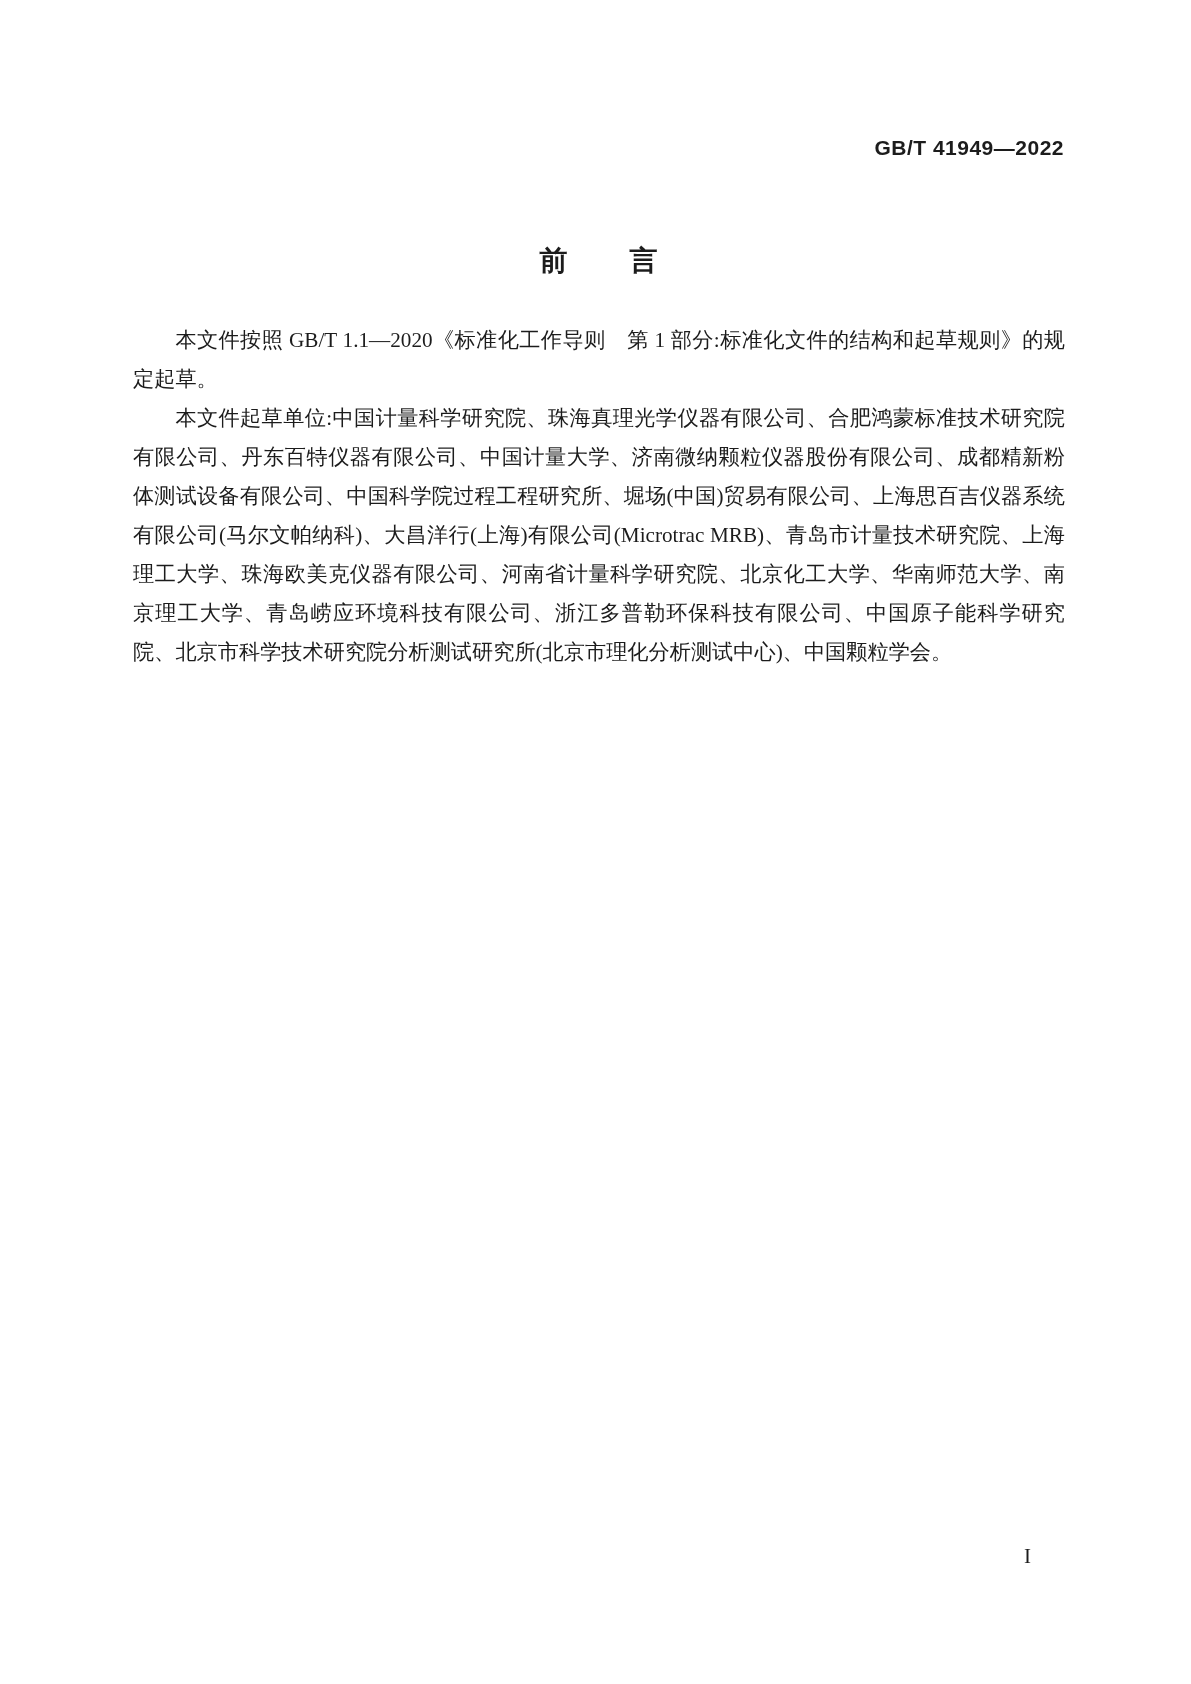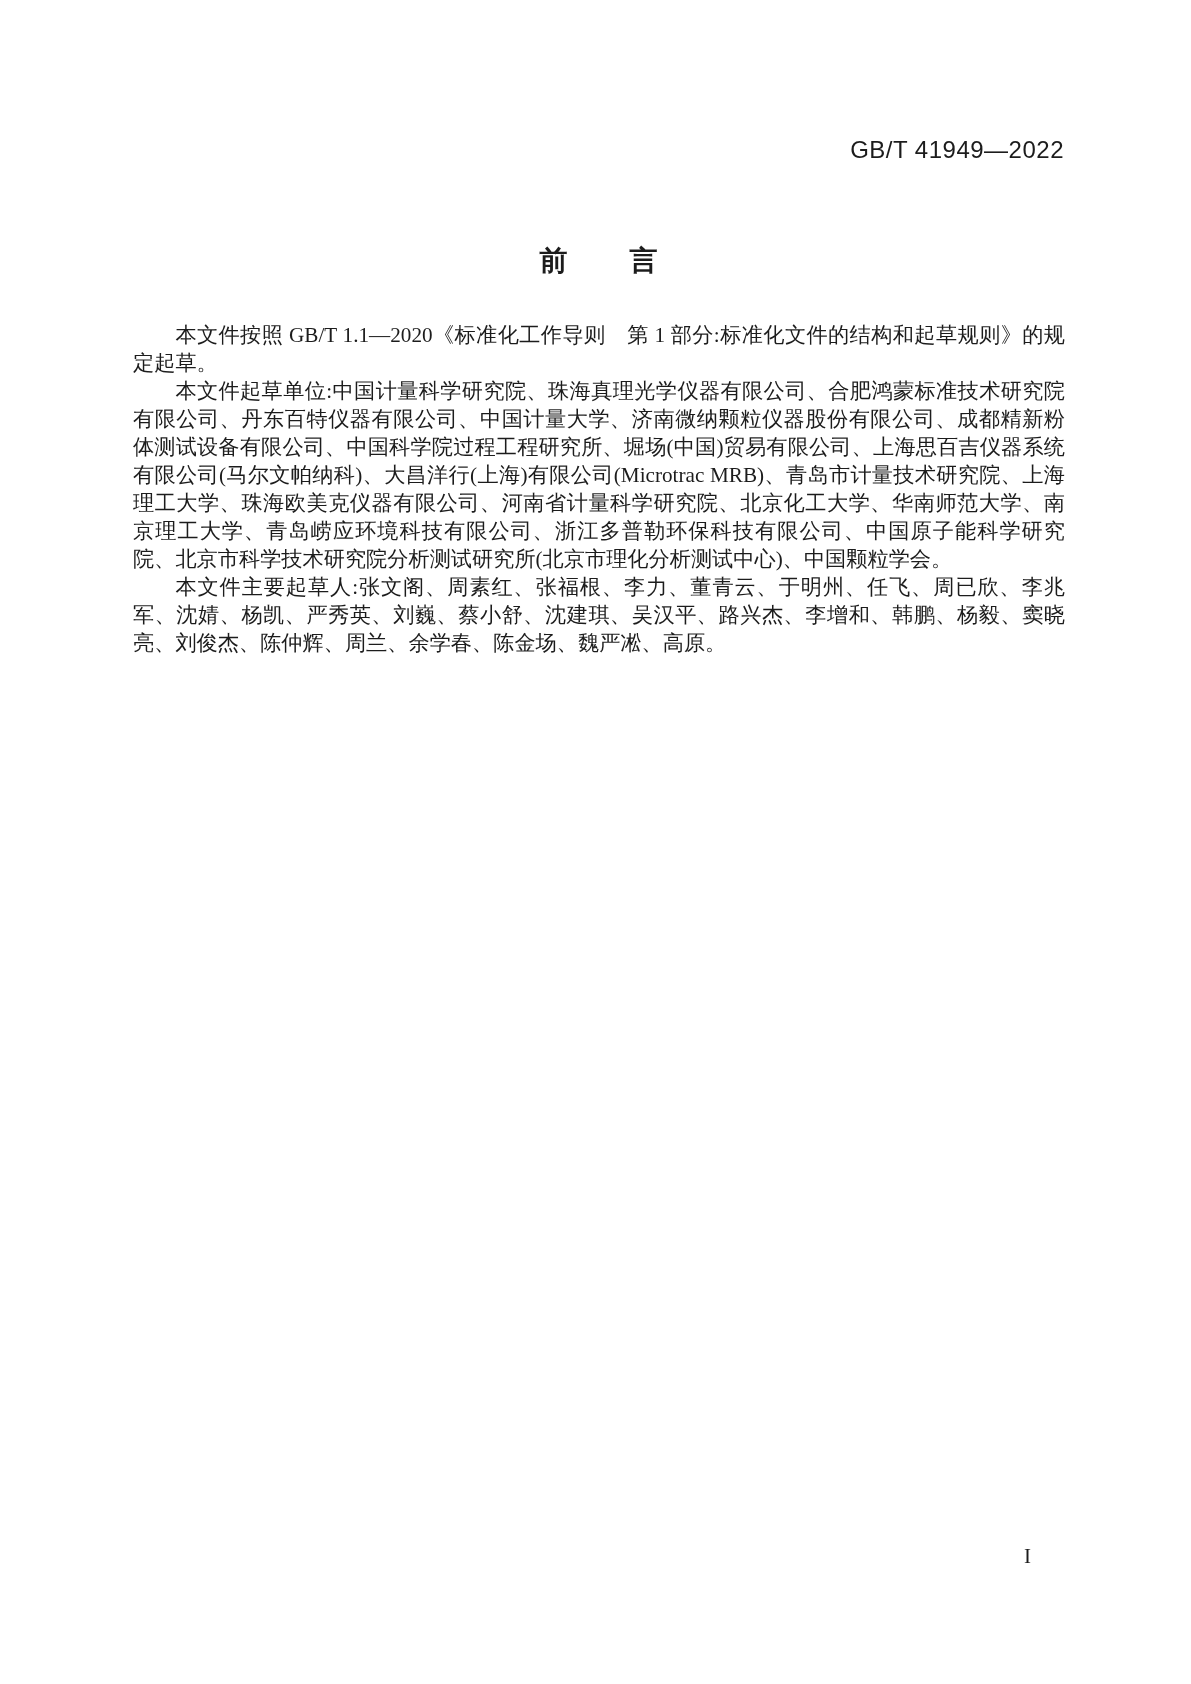--- a/index.html
+++ b/index.html
@@ -14,22 +14,22 @@
     background: #ffffff;
     color: #1c1c1c;
     font-family: "Liberation Serif", "DejaVu Serif", serif;
     overflow: hidden;
   }
   .std-number {
     position: absolute;
     top: 136px;
     right: 127px;
     font-family: "Liberation Sans", "DejaVu Sans", sans-serif;
-    font-weight: normal;
-    font-size: 24px;
+    font-weight: bold;
+    font-size: 21px;
     letter-spacing: 0.5px;
     white-space: nowrap;
   }
   .fw-title {
     position: absolute;
     top: 238px;
     left: 0;
     width: 100%;
     margin: 4px;
     text-align: center;
@@ -37,21 +37,21 @@
     font-weight: bold;
     font-size: 28px;
     letter-spacing: 2px;
   }
   .fw-body {
     position: absolute;
     left: 133px;
     top: 321px;
     width: 932px;
     font-size: 21.2px;
-    line-height: 28px;
+    line-height: 39px;
     text-align: justify;
   }
   .fw-body p {
     margin: 0;
     text-indent: 2em;
   }
   .page-number {
     position: absolute;
     left: 1024px;
     top: 1544px;
@@ -64,18 +64,17 @@
 
 <div class="page">
 
   <div class="std-number">GB/T 41949—2022</div>
 
   <h1 class="fw-title">前　　言</h1>
 
   <div class="fw-body">
     <p>本文件按照 GB/T 1.1—2020《标准化工作导则　第 1 部分:标准化文件的结构和起草规则》的规定起草。</p>
     <p>本文件起草单位:中国计量科学研究院、珠海真理光学仪器有限公司、合肥鸿蒙标准技术研究院有限公司、丹东百特仪器有限公司、中国计量大学、济南微纳颗粒仪器股份有限公司、成都精新粉体测试设备有限公司、中国科学院过程工程研究所、堀场(中国)贸易有限公司、上海思百吉仪器系统有限公司(马尔文帕纳科)、大昌洋行(上海)有限公司(Microtrac MRB)、青岛市计量技术研究院、上海理工大学、珠海欧美克仪器有限公司、河南省计量科学研究院、北京化工大学、华南师范大学、南京理工大学、青岛崂应环境科技有限公司、浙江多普勒环保科技有限公司、中国原子能科学研究院、北京市科学技术研究院分析测试研究所(北京市理化分析测试中心)、中国颗粒学会。</p>
-    <p>本文件主要起草人:张文阁、周素红、张福根、李力、董青云、于明州、任飞、周已欣、李兆军、沈婧、杨凯、严秀英、刘巍、蔡小舒、沈建琪、吴汉平、路兴杰、李增和、韩鹏、杨毅、窦晓亮、刘俊杰、陈仲辉、周兰、余学春、陈金场、魏严凇、高原。</p>
   </div>
 
   <div class="page-number">I</div>
 
 </div>
 
 </body></html>

